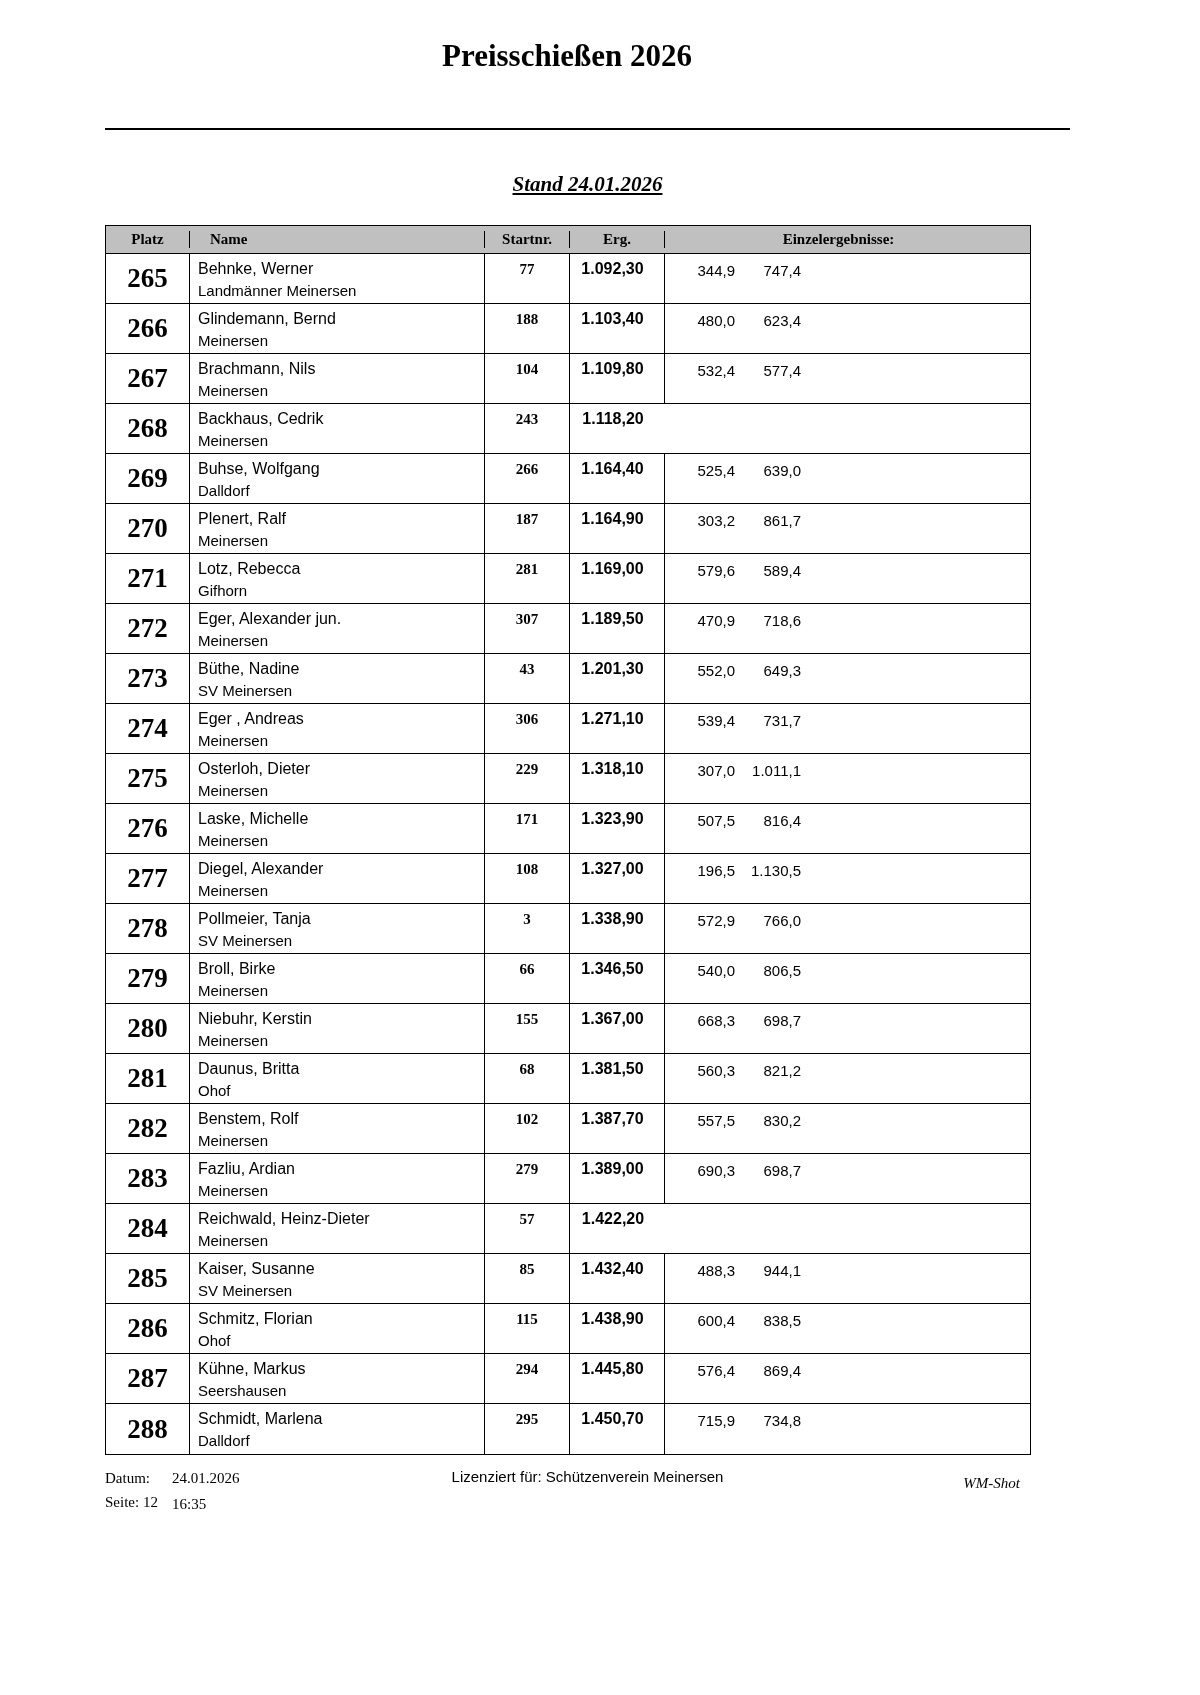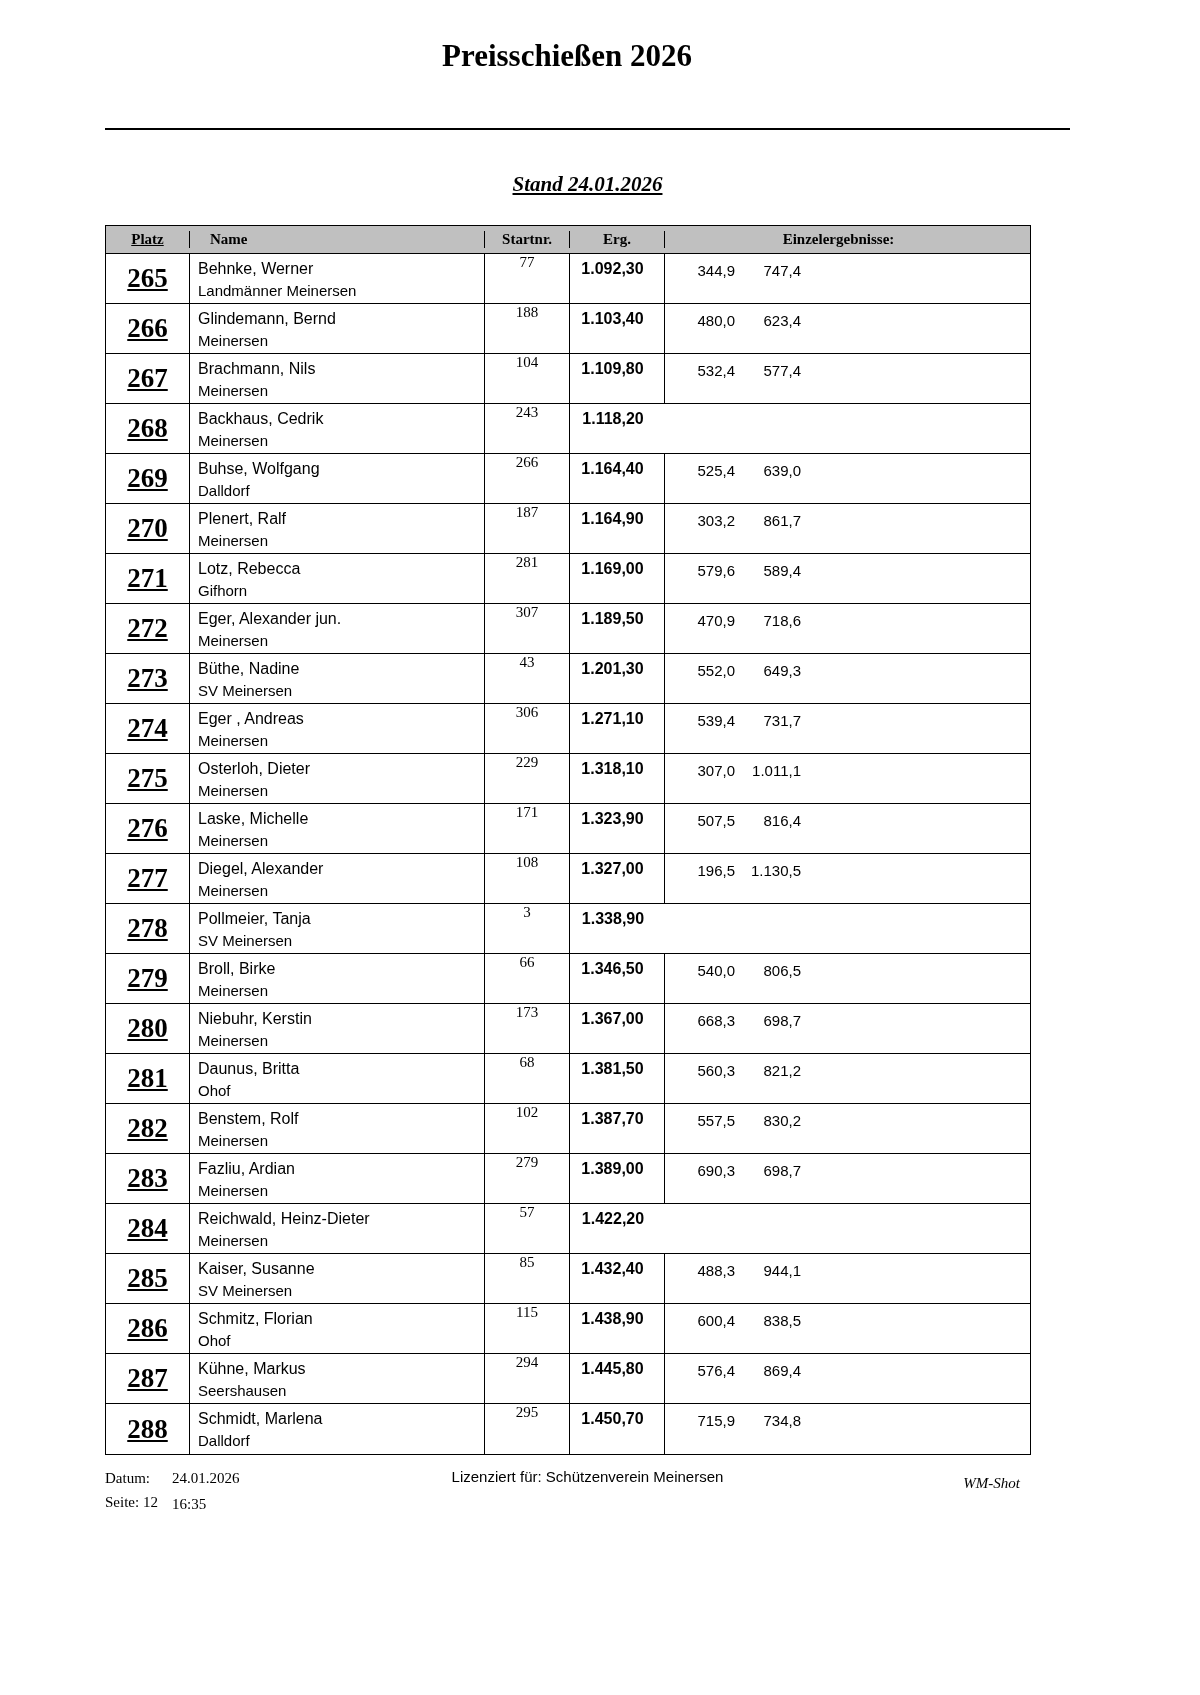--- a/index.html
+++ b/index.html
@@ -65,21 +65,21 @@
     font-size: 15px;
     font-family: "Liberation Serif", serif;
   }
   .data-row { height: 50px; }
   .cell {
     box-sizing: border-box;
     border-right: 1px solid #000;
     overflow: hidden;
   }
   .cell:last-child { border-right: none; }
-  .c-platz { width: 84px; text-decoration: underline; }
+  .c-platz { width: 84px; }
   .c-name  { width: 295px; }
   .c-startnr { width: 85px; }
   .c-erg   { width: 95px; }
   .c-einzel { width: 347px; }
 
   .header-row .c-platz { text-align: center; }
   .header-row .c-name  { text-align: left; padding-left: 20px; }
   .header-row .c-startnr { text-align: center; }
   .header-row .c-erg   { text-align: center; }
   .header-row .c-einzel { text-align: center; }
@@ -101,22 +101,23 @@
     font-size: 16px;
     line-height: 21px;
   }
   .club-name {
     display: block;
     font-size: 15px;
     line-height: 24px;
   }
   .data-row .c-startnr {
     text-align: center;
+    padding-top: 7px;
     font-size: 15px;
-    font-weight: normal;
+    font-weight: bold;
     font-family: "Liberation Serif", serif;
   }
   .data-row .c-erg {
     text-align: center;
     padding-top: 6px;
     padding-right: 9px;
     font-size: 16px;
     font-weight: bold;
     font-family: "Liberation Sans", sans-serif;
   }
@@ -351,20 +352,24 @@
   </div>
 
   <div class="t-row data-row">
     <div class="cell c-platz">278</div>
     <div class="cell c-name">
       <span class="person-name">Pollmeier, Tanja</span>
       <span class="club-name">SV Meinersen</span>
     </div>
     <div class="cell c-startnr">3</div>
     <div class="cell c-erg">1.338,90</div>
+    <div class="cell c-einzel">
+      <span class="einzel-1">572,9</span>
+      <span class="einzel-2">766,0</span>
+    </div>
   </div>
 
   <div class="t-row data-row">
     <div class="cell c-platz">279</div>
     <div class="cell c-name">
       <span class="person-name">Broll, Birke</span>
       <span class="club-name">Meinersen</span>
     </div>
     <div class="cell c-startnr">66</div>
     <div class="cell c-erg">1.346,50</div>
@@ -373,21 +378,21 @@
       <span class="einzel-2">806,5</span>
     </div>
   </div>
 
   <div class="t-row data-row">
     <div class="cell c-platz">280</div>
     <div class="cell c-name">
       <span class="person-name">Niebuhr, Kerstin</span>
       <span class="club-name">Meinersen</span>
     </div>
-    <div class="cell c-startnr">173</div>
+    <div class="cell c-startnr">155</div>
     <div class="cell c-erg">1.367,00</div>
     <div class="cell c-einzel">
       <span class="einzel-1">668,3</span>
       <span class="einzel-2">698,7</span>
     </div>
   </div>
 
   <div class="t-row data-row">
     <div class="cell c-platz">281</div>
     <div class="cell c-name">

